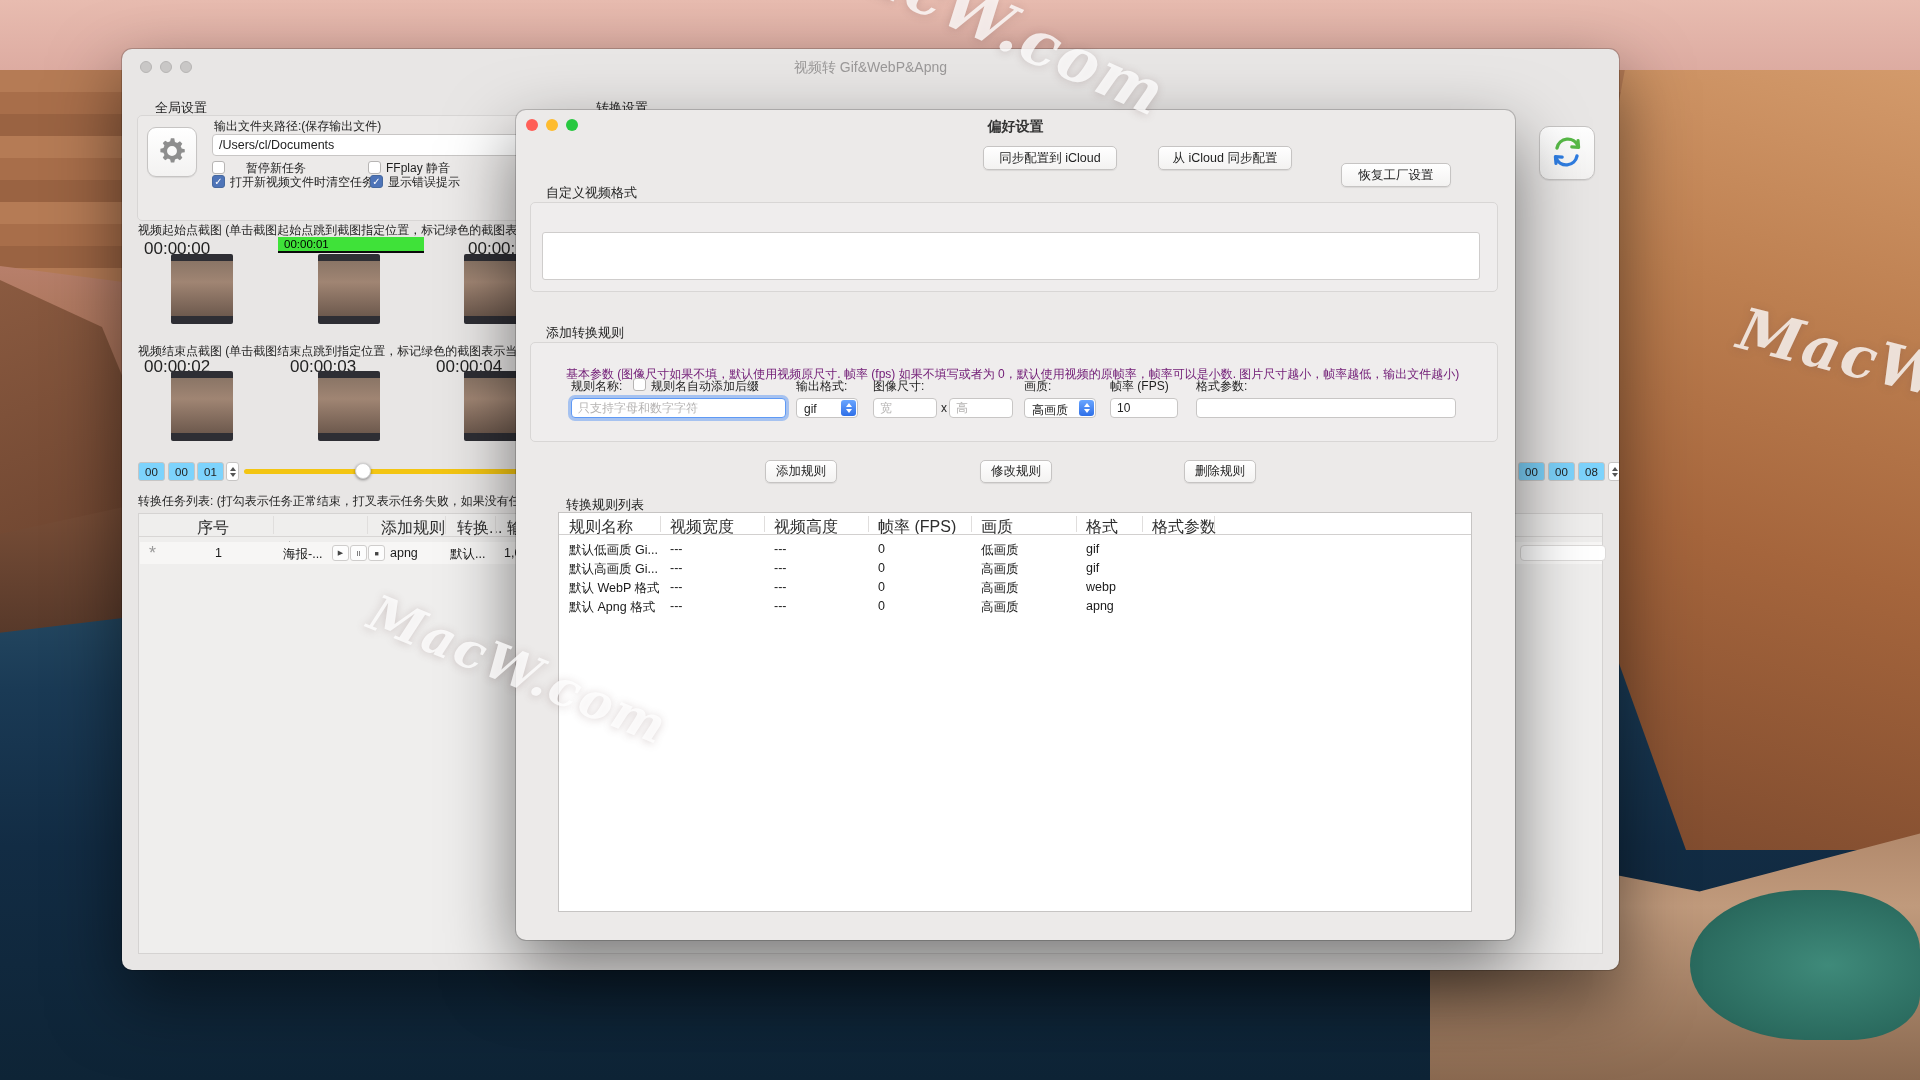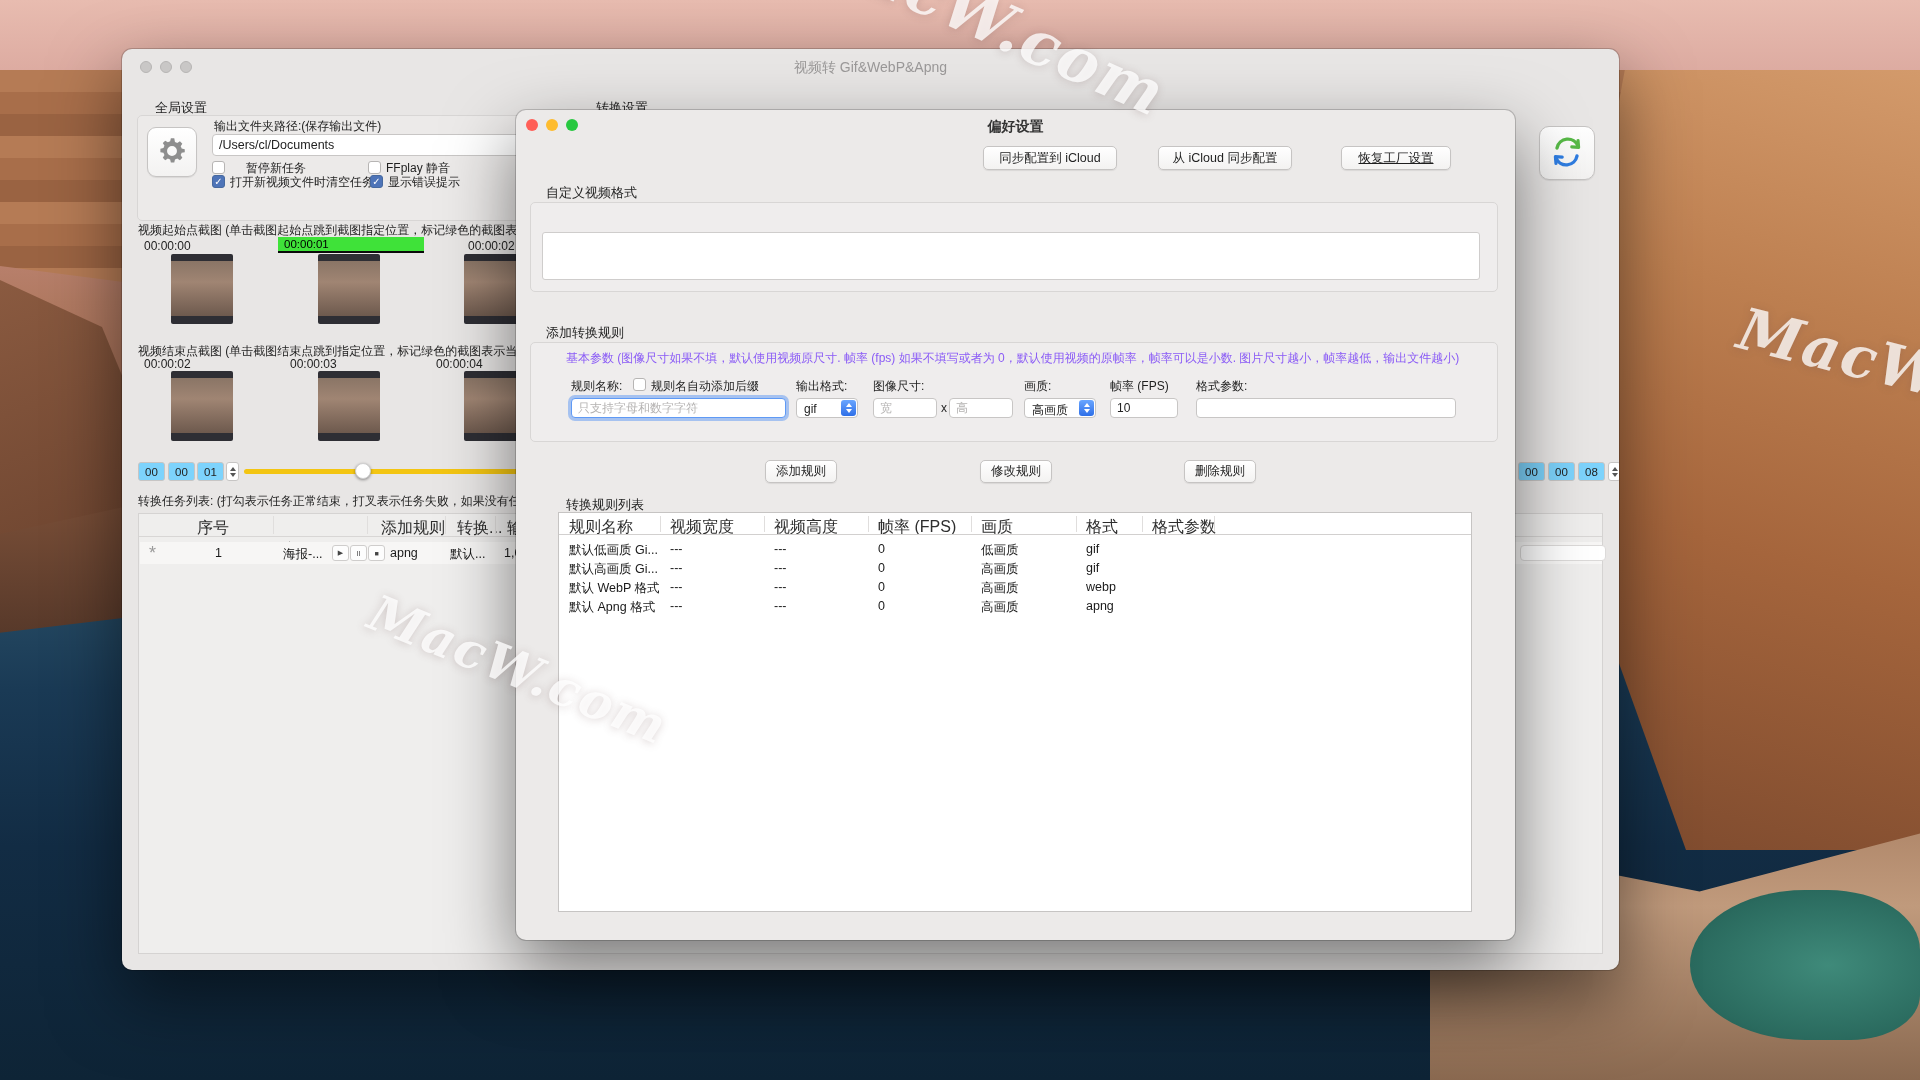--- a/index.html
+++ b/index.html
@@ -70,21 +70,21 @@
        align-items:center;justify-content:center;gap:2px;}
   .tri-u{width:0;height:0;border-left:3px solid transparent;border-right:3px solid transparent;border-bottom:4px solid #fff;}
   .tri-d{width:0;height:0;border-left:3px solid transparent;border-right:3px solid transparent;border-top:4px solid #fff;}
   .tri-u.g{border-bottom-color:#555;} .tri-d.g{border-top-color:#555;}
 
   .stepfield{position:absolute;width:27px;height:19px;background:#7dd3fc;border:1px solid #c7c5c4;
        border-radius:3px;font-size:11.5px;text-align:center;line-height:19px;color:#222;box-sizing:border-box;}
   .steparrows{position:absolute;width:13px;height:19px;background:#fff;border:1px solid #c7c5c4;
        border-radius:3px;display:flex;flex-direction:column;align-items:center;justify-content:center;gap:2px;box-sizing:border-box;}
 
-  .time{position:absolute;font-size:12px;color:#222;white-space:nowrap;}
+  .time{position:absolute;font-size:17px;color:#222;white-space:nowrap;}
   .time-green{position:absolute;background:#3fe239;color:#000;border-bottom:2px solid #0a0a0a;
        font-size:11.5px;padding:1px 0 0 6px;box-sizing:border-box;height:16px;}
   .thumb{position:absolute;width:62px;height:70px;border-radius:2px;
        background:linear-gradient(180deg,#2e2e34 0%,#2e2e34 10%,#8a7566 10%,#a08573 40%,#6e5a4e 88%,#2e2e34 88%);}
 
   .mini{position:absolute;width:15px;height:14px;font-size:7px;display:flex;align-items:center;
        justify-content:center;background:#fdfdfd;border:1px solid #cfcdcc;border-radius:3px;color:#444;}
 
   .tbl{position:absolute;background:#efeeed;border:1px solid #d5d3d2;box-sizing:border-box;}
   .tbl.white{background:#fff;border-color:#c6c4c3;}
@@ -223,29 +223,29 @@
   <div class="window dlg">
     <div class="abs" style="left:0;top:0;width:100%;height:32px;">
       <span class="tl red" style="left:10px;top:9px;"></span>
       <span class="tl yel" style="left:30px;top:9px;"></span>
       <span class="tl grn" style="left:50px;top:9px;"></span>
       <div class="win-title">偏好设置</div>
     </div>
 
     <div class="btn" style="left:467px;top:36px;width:132px;height:22px;">同步配置到 iCloud</div>
     <div class="btn" style="left:642px;top:36px;width:132px;height:22px;">从 iCloud 同步配置</div>
-    <div class="btn" style="left:825px;top:36px;width:108px;height:22px;text-decoration:underline;">恢复工厂设置</div>
+    <div class="btn" style="left:825px;top:53px;width:108px;height:22px;">恢复工厂设置</div>
 
     <div class="lbl" style="left:30px;top:74px;">自定义视频格式</div>
     <div class="groupbox" style="left:14px;top:92px;width:968px;height:90px;"></div>
     <textarea class="area" style="left: 26px; top: 122px; width: 938px; height: 48px;"></textarea>
 
     <div class="lbl" style="left:30px;top:214px;">添加转换规则</div>
     <div class="groupbox" style="left:14px;top:232px;width:968px;height:100px;"></div>
-    <div class="lbl" style="left:50px;top:240px;font-size:12px;color:#8b5cf6;">基本参数 (图像尺寸如果不填，默认使用视频原尺寸. 帧率 (fps) 如果不填写或者为 0，默认使用视频的原帧率，帧率可以是小数. 图片尺寸越小，帧率越低，输出文件越小)</div>
+    <div class="lbl" style="left:50px;top:256px;font-size:12px;color:#701a75;">基本参数 (图像尺寸如果不填，默认使用视频原尺寸. 帧率 (fps) 如果不填写或者为 0，默认使用视频的原帧率，帧率可以是小数. 图片尺寸越小，帧率越低，输出文件越小)</div>
 
     <div class="lbl small" style="left:55px;top:268px;">规则名称:</div>
     <span class="cb" style="left:117px;top:268px;"></span>
     <div class="lbl small" style="left:135px;top:268px;">规则名自动添加后缀</div>
     <div class="lbl small" style="left:280px;top:268px;">输出格式:</div>
     <div class="lbl small" style="left:357px;top:268px;">图像尺寸:</div>
     <div class="lbl small" style="left:508px;top:268px;">画质:</div>
     <div class="lbl small" style="left:594px;top:268px;">帧率 (FPS)</div>
     <div class="lbl small" style="left:680px;top:268px;">格式参数:</div>
 

